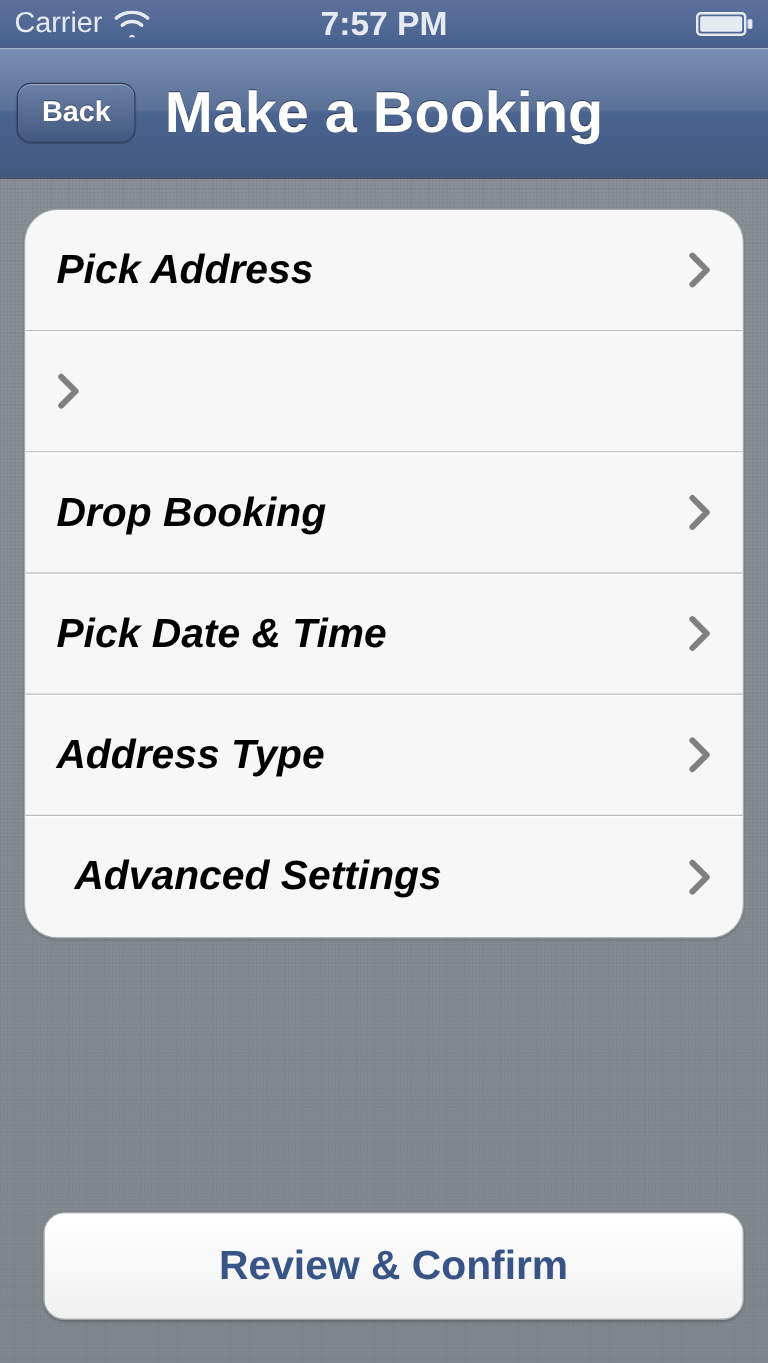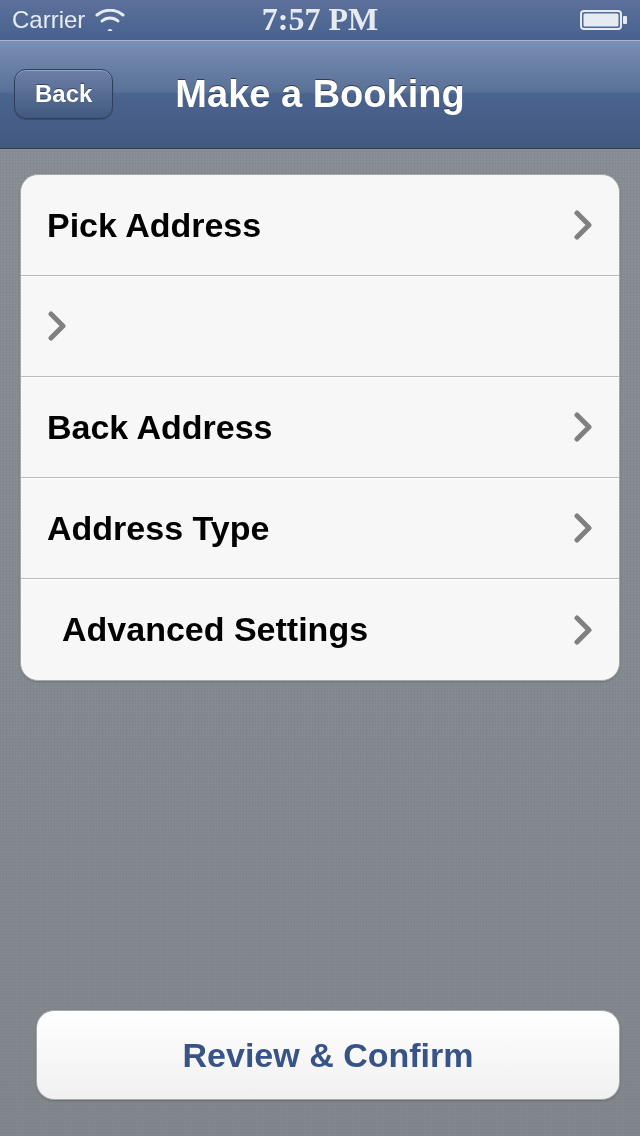--- a/index.html
+++ b/index.html
@@ -40,22 +40,21 @@
     .status-left {
       display: flex;
       align-items: center;
       gap: 10px;
     }
     .status-center {
       position: absolute;
       left: 50%;
       transform: translateX(-50%);
       font-weight: 600;
-      font-size: 32px;
-      font-family: Liberation Serif, serif;
+      font-size: 28px;
     }
     .status-right {
       display: flex;
       align-items: center;
     }
     .wifi-icon svg, .battery-icon svg {
       display: block;
     }
 
     
@@ -79,39 +78,40 @@
       padding: 10px 20px;
       box-shadow: inset 0 1px 0 rgba(255,255,255,0.3), 0 1px 1px rgba(0,0,0,0.2);
       text-shadow: 0 -1px 0 rgba(0,0,0,0.4);
       cursor: pointer;
     }
     .nav-title {
       position: absolute;
       left: 50%;
       transform: translateX(-50%);
       color: #ffffff;
-      font-size: 38px;
+      font-size: 48px;
       font-weight: 700;
       text-shadow: 0 -1px 0 rgba(0,0,0,0.5);
       white-space: nowrap;
     }
 
     
     .content {
       flex: 1;
       position: relative;
       padding: 25px 20px;
     }
 
     .group {
       background: #f7f7f7;
       border: 1px solid #a3a8ad;
-      border-radius: 18px;
+      border-radius: 28px;
       overflow: hidden;
       box-shadow: 0 1px 2px rgba(0,0,0,0.15);
+      font-style: italic;
     }
     .row {
       display: flex;
       align-items: center;
       justify-content: space-between;
       padding: 0 26px;
       height: 101px;
       border-bottom: 1px solid #b8bcc1;
       box-shadow: inset 0 1px 0 #ffffff;
       cursor: pointer;
@@ -198,21 +198,29 @@
       </span>
     </div>
     <div class="row">
       <span class="chevron">
         <svg width="20" height="30" viewBox="0 0 20 30">
             <path d="M4 3 L16 15 L4 27" stroke="#808080" stroke-width="5" fill="none" stroke-linecap="round" stroke-linejoin="round"></path>
           </svg>
       </span>
     </div>
     <div class="row">
-      <span class="row-label">Back Address</span>
+      <span class="row-label">Drop Booking</span>
+      <span class="chevron">
+        <svg width="20" height="30" viewBox="0 0 20 30">
+            <path d="M4 3 L16 15 L4 27" stroke="#808080" stroke-width="5" fill="none" stroke-linecap="round" stroke-linejoin="round"></path>
+          </svg>
+      </span>
+    </div>
+    <div class="row">
+      <span class="row-label">Pick Date &amp; Time</span>
       <span class="chevron">
         <svg width="20" height="30" viewBox="0 0 20 30">
             <path d="M4 3 L16 15 L4 27" stroke="#808080" stroke-width="5" fill="none" stroke-linecap="round" stroke-linejoin="round"></path>
           </svg>
       </span>
     </div>
     <div class="row">
       <span class="row-label">Address Type</span>
       <span class="chevron">
         <svg width="20" height="30" viewBox="0 0 20 30">

